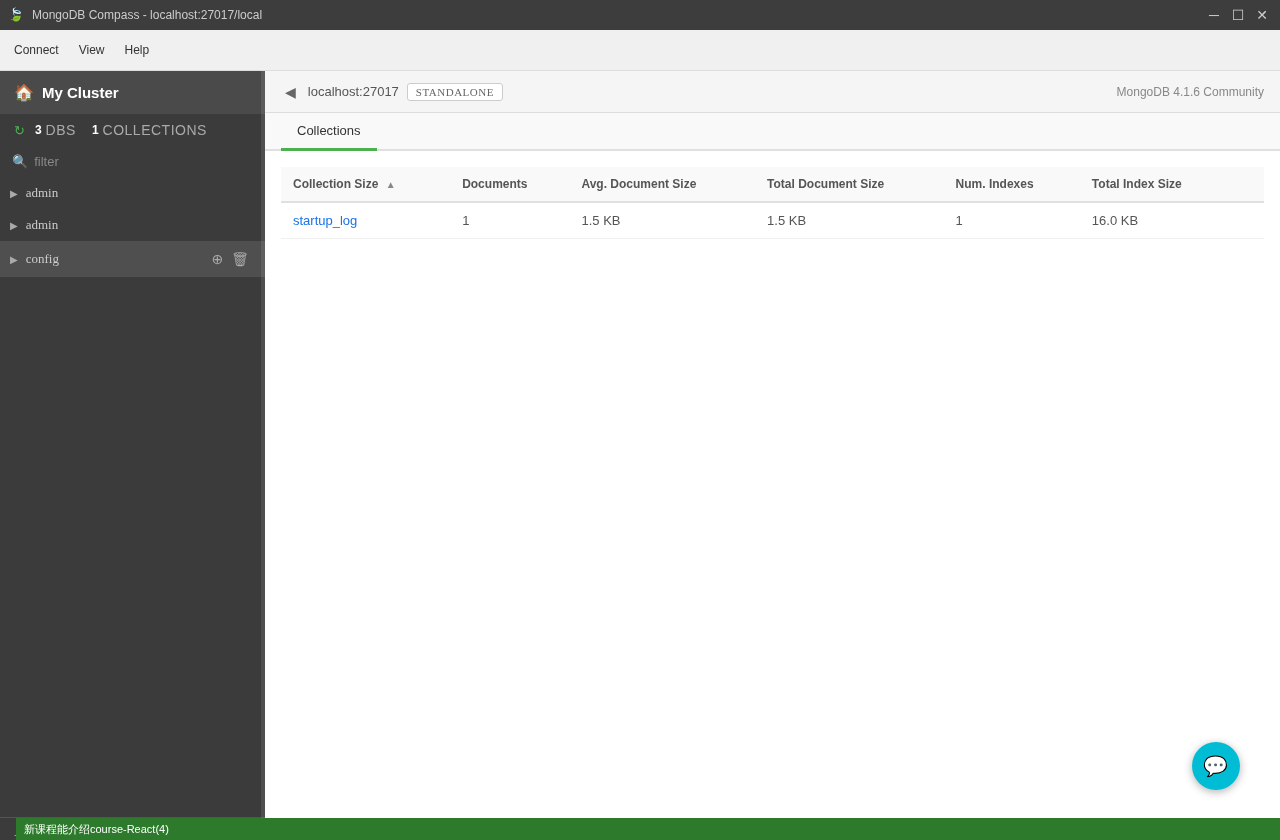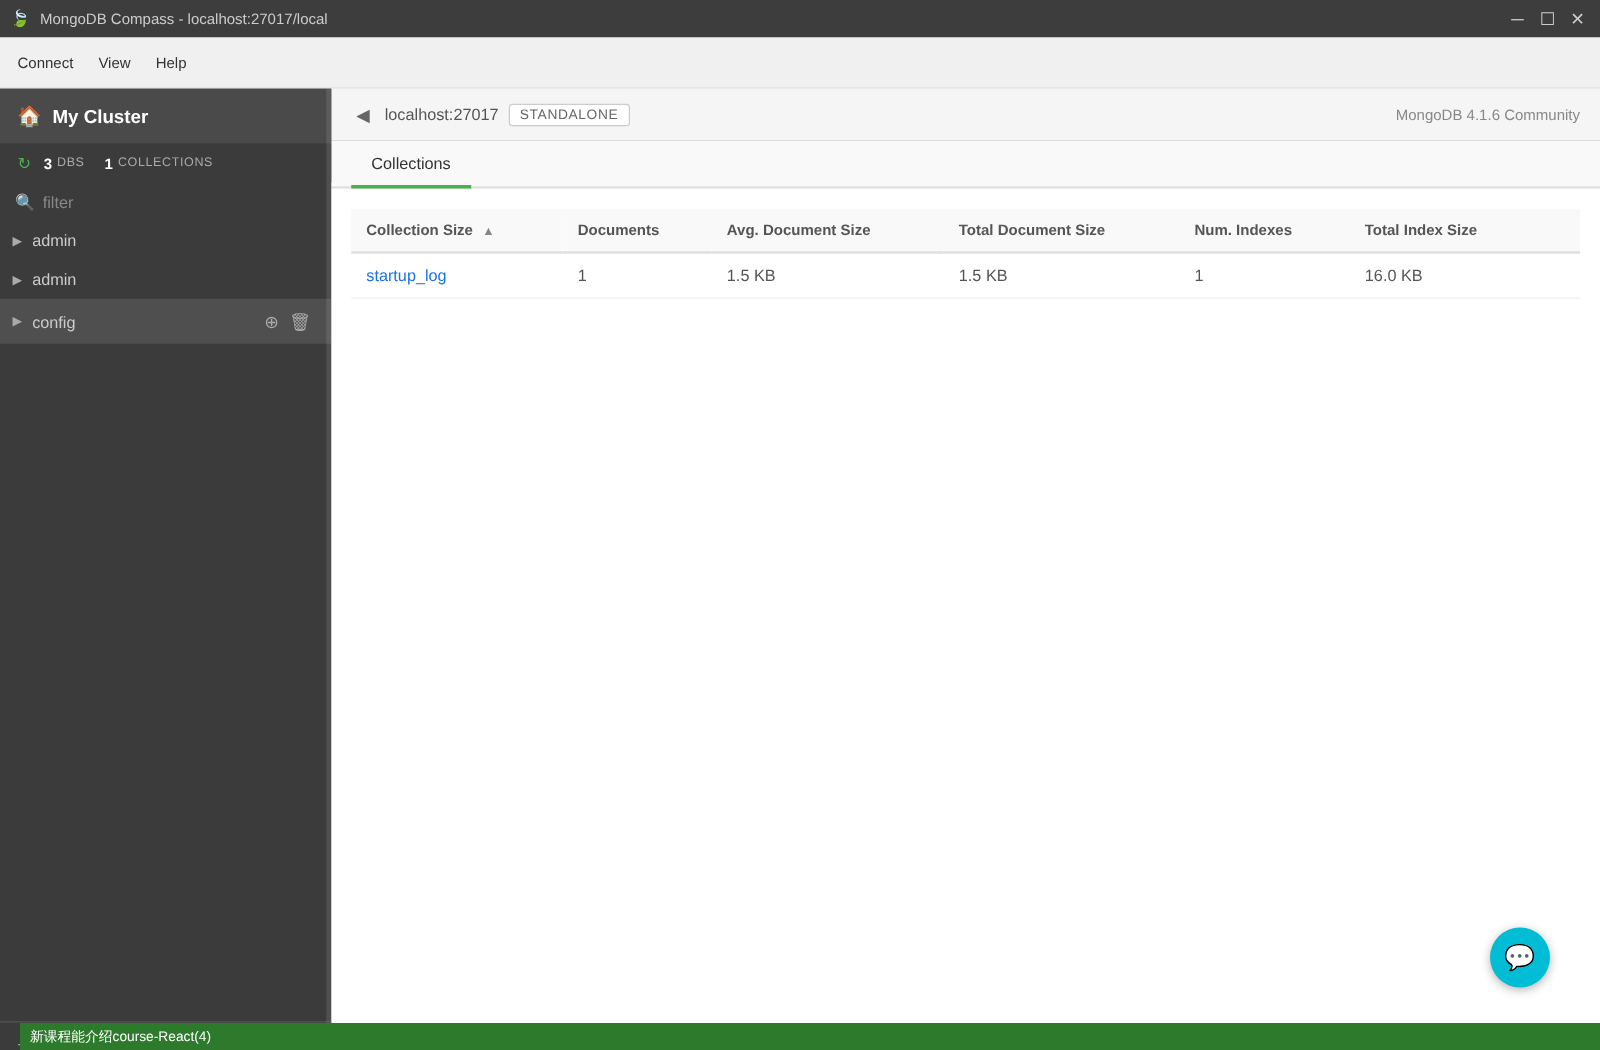--- a/index.html
+++ b/index.html
@@ -110,21 +110,21 @@
       cursor: pointer;
       margin-right: 6px;
     }
     .stat-num {
       color: #fff;
       font-weight: bold;
       font-size: 12px;
     }
     .stat-label {
       color: #aaa;
-      font-size: 10px;
+      font-size: 14px;
       text-transform: uppercase;
       letter-spacing: 0.5px;
       margin-right: 12px;
     }
 
     
     .filter-row {
       padding: 8px 12px;
       display: flex;
       align-items: center;
@@ -147,21 +147,21 @@
       padding: 8px 14px 8px 10px;
       display: flex;
       align-items: center;
       gap: 6px;
       cursor: pointer;
       color: #ccc;
       font-size: 13px;
     }
     .db-item.active { background: rgba(255,255,255,0.1); }
     .db-chevron { font-size: 10px; color: #aaa; margin-right: 2px; }
-    .db-name { flex: 1; }
+    .db-name { flex: 1; font-family: Liberation Serif, serif; }
     .db-actions { display: none; gap: 4px; }
     .db-item.active .db-actions { display: flex; }
     .db-action-btn {
       background: none;
       border: none;
       color: #aaa;
       cursor: pointer;
       padding: 2px;
       font-size: 14px;
     }
@@ -225,20 +225,21 @@
       color: #555;
     }
     .standalone-badge {
       background: #fff;
       border: 1px solid #ccc;
       border-radius: 3px;
       padding: 2px 8px;
       font-size: 11px;
       color: #666;
       letter-spacing: 0.5px;
+      font-family: Liberation Serif, serif;
     }
     .server-version {
       font-size: 12px;
       color: #888;
     }
 
     
     .collections-area {
       flex: 1;
       background: #fff;

